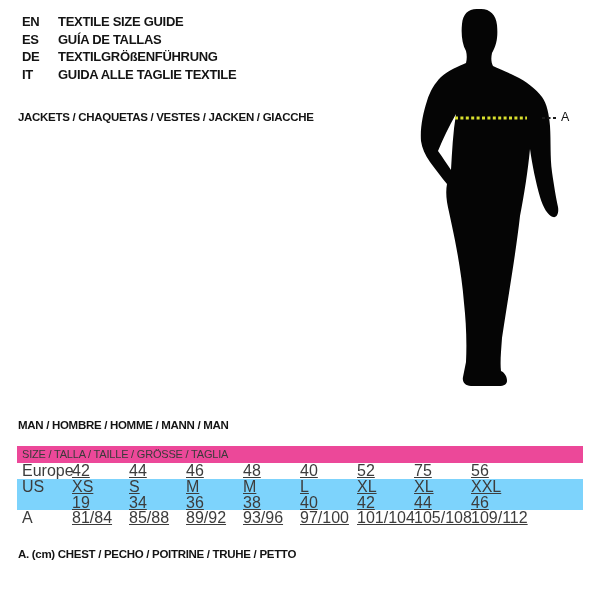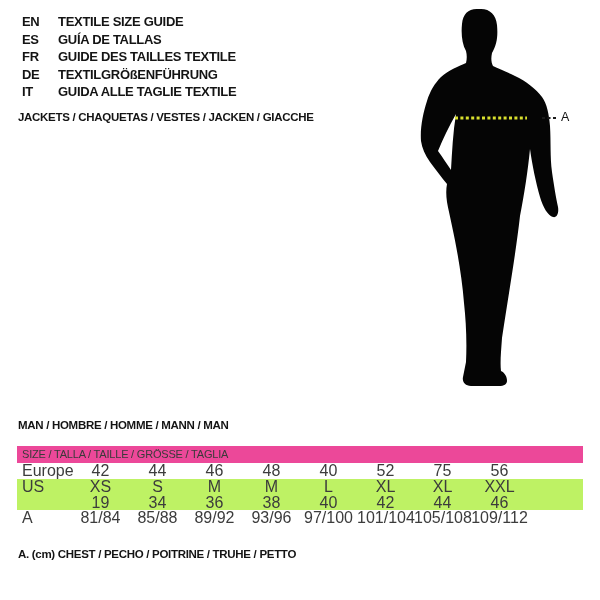--- a/index.html
+++ b/index.html
@@ -16,38 +16,35 @@
   .garment-line{height:17.5px;line-height:17.5px;font-size:11.5px;font-weight:bold;letter-spacing:-0.3px;white-space:nowrap;}
   
   .figure-svg{position:absolute;left:400px;top:0;width:200px;height:410px;}
   .a-label{position:absolute;left:561px;top:110px;font-size:12.5px;color:#111;}
   
   .section-title{position:absolute;left:18px;top:419px;font-size:11.5px;font-weight:bold;letter-spacing:-0.3px;}
   
   .size-table{position:absolute;left:17px;top:446px;width:566px;}
   .table-header{height:17px;line-height:17px;background:#ec4899;color:#3a3a3a;font-size:11px;padding-left:5px;letter-spacing:-0.2px;}
   .table-row{display:grid;grid-template-columns:55px repeat(8,57px) 1fr;height:15.75px;line-height:15.75px;font-size:16px;color:#3c3c3c;}
-  .table-row.band{background:#bef264;}
+  .table-row.band{background:#7dd3fc;}
   .row-label{padding-left:5px;text-align:left;}
-  .cell{text-align:center;}
+  .cell{text-align:left;text-decoration:underline;}
   
   .footnote{position:absolute;left:18px;top:548px;font-size:11.5px;font-weight:bold;letter-spacing:-0.3px;}
 </style>
 </head>
 <body>
 
 <div class="lang-list">
   <div class="lang-row">
     <span class="lang-code">EN</span><span>TEXTILE SIZE GUIDE</span>
   </div>
   <div class="lang-row">
     <span class="lang-code">ES</span><span>GUÍA DE TALLAS</span>
-  </div>
-  <div class="lang-row">
-    <span class="lang-code">FR</span><span>GUIDE DES TAILLES TEXTILE</span>
   </div>
   <div class="lang-row">
     <span class="lang-code">DE</span><span>TEXTILGRÖßENFÜHRUNG</span>
   </div>
   <div class="lang-row">
     <span class="lang-code">IT</span><span>GUIDA ALLE TAGLIE TEXTILE</span>
   </div>
 </div>
 
 <div class="garments">

